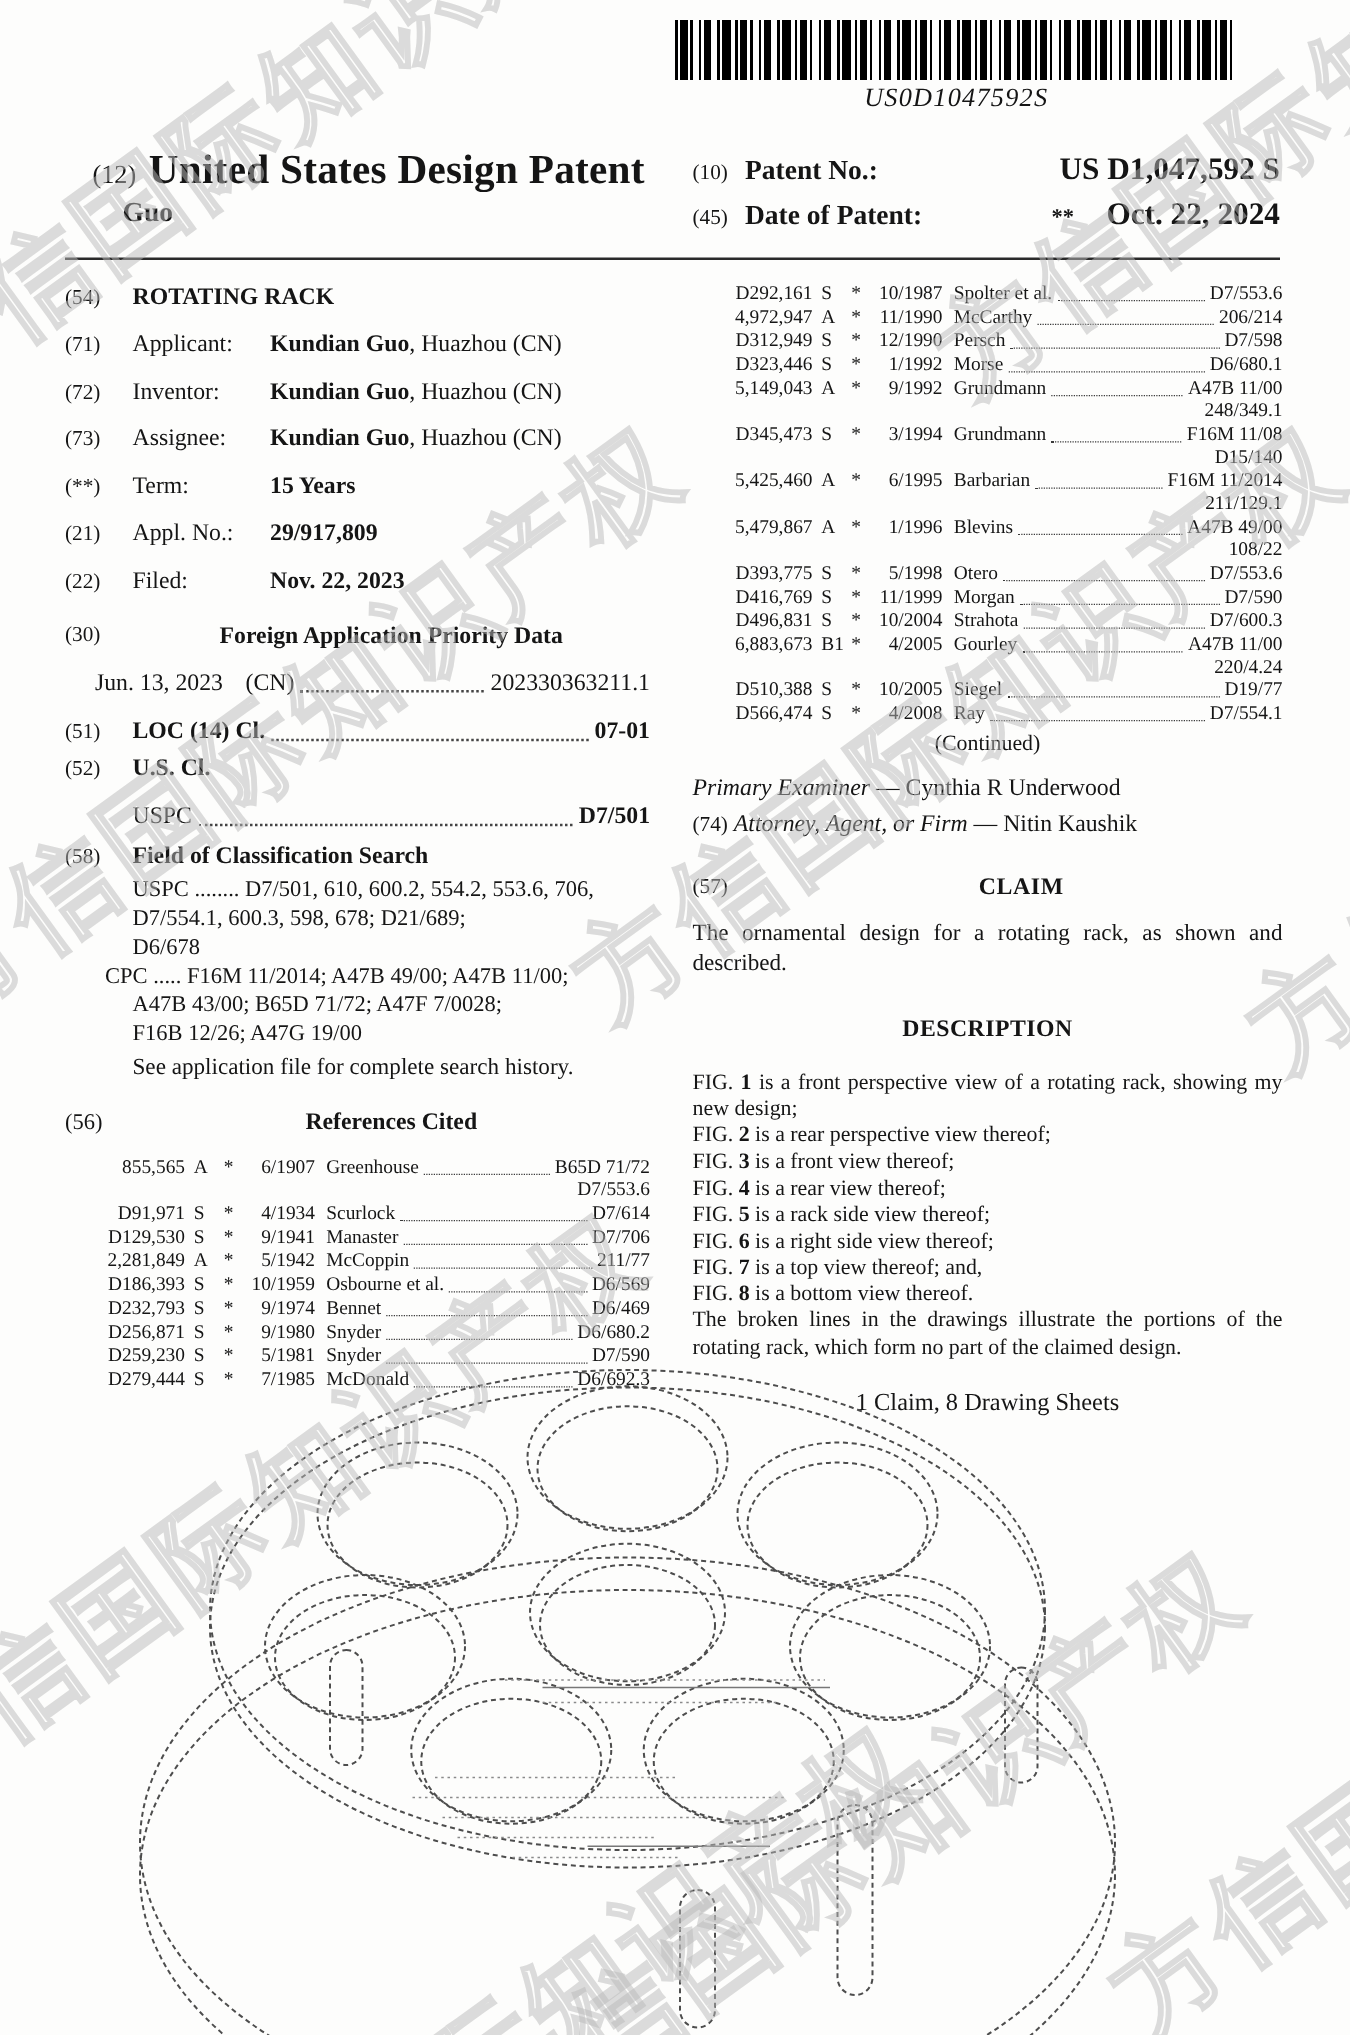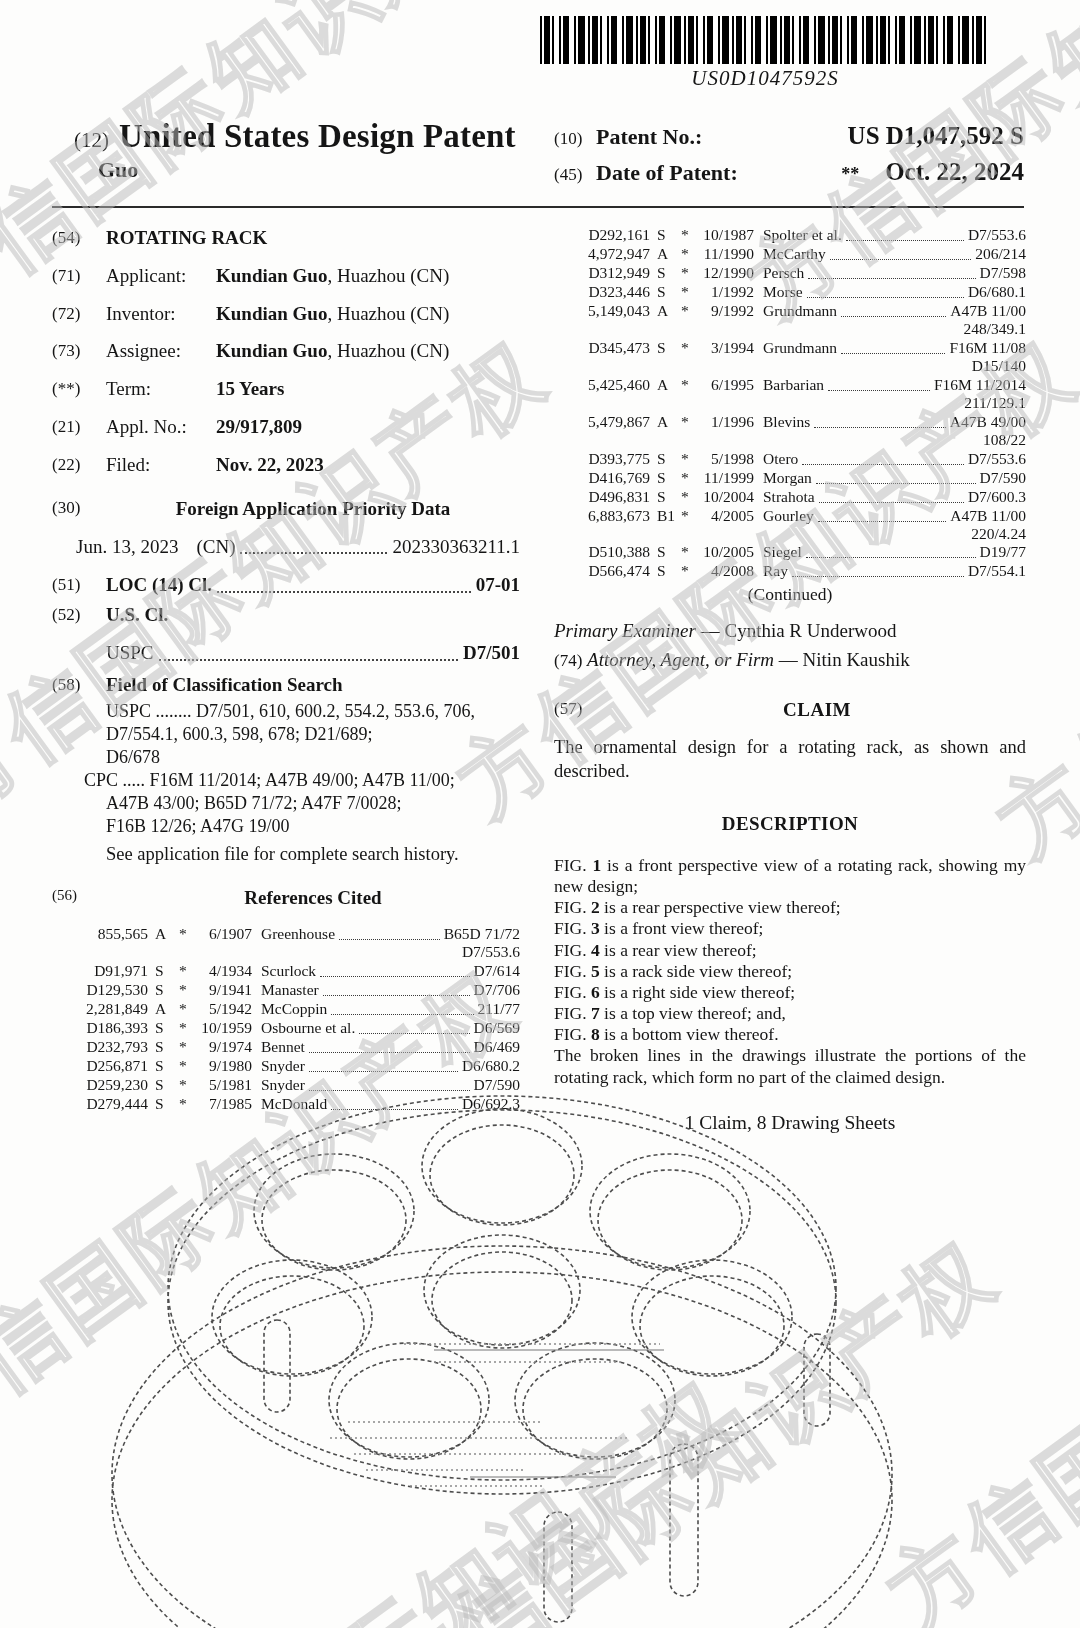--- a/index.html
+++ b/index.html
@@ -210,21 +210,21 @@
         <div>USPC ........ D7/501, 610, 600.2, 554.2, 553.6, 706,</div>
         <div class="rt">D7/554.1, 600.3, 598, 678; D21/689;</div>
         <div class="rt">D6/678</div>
         <div class="cpc">CPC ..... F16M 11/2014; A47B 49/00; A47B 11/00;</div>
         <div class="rt">A47B 43/00; B65D 71/72; A47F 7/0028;</div>
         <div class="rt">F16B 12/26; A47G 19/00</div>
       </div>
       <div class="see-note">See application file for complete search history.</div>
 
       <div class="sec-head">
-        <span style="width:54px;flex:none;font-size:15px">(56)</span>
+        <span style="width:54px;flex:none;font-size:18px">(56)</span>
         <span class="ttl">References Cited</span>
       </div>
 
       <div class="refs">
 
       <div class="rrow">
           <div class="rmain">
             <span class="rnum">855,565</span>
             <span class="rkind">A</span>
             <span class="rstar">*</span>

